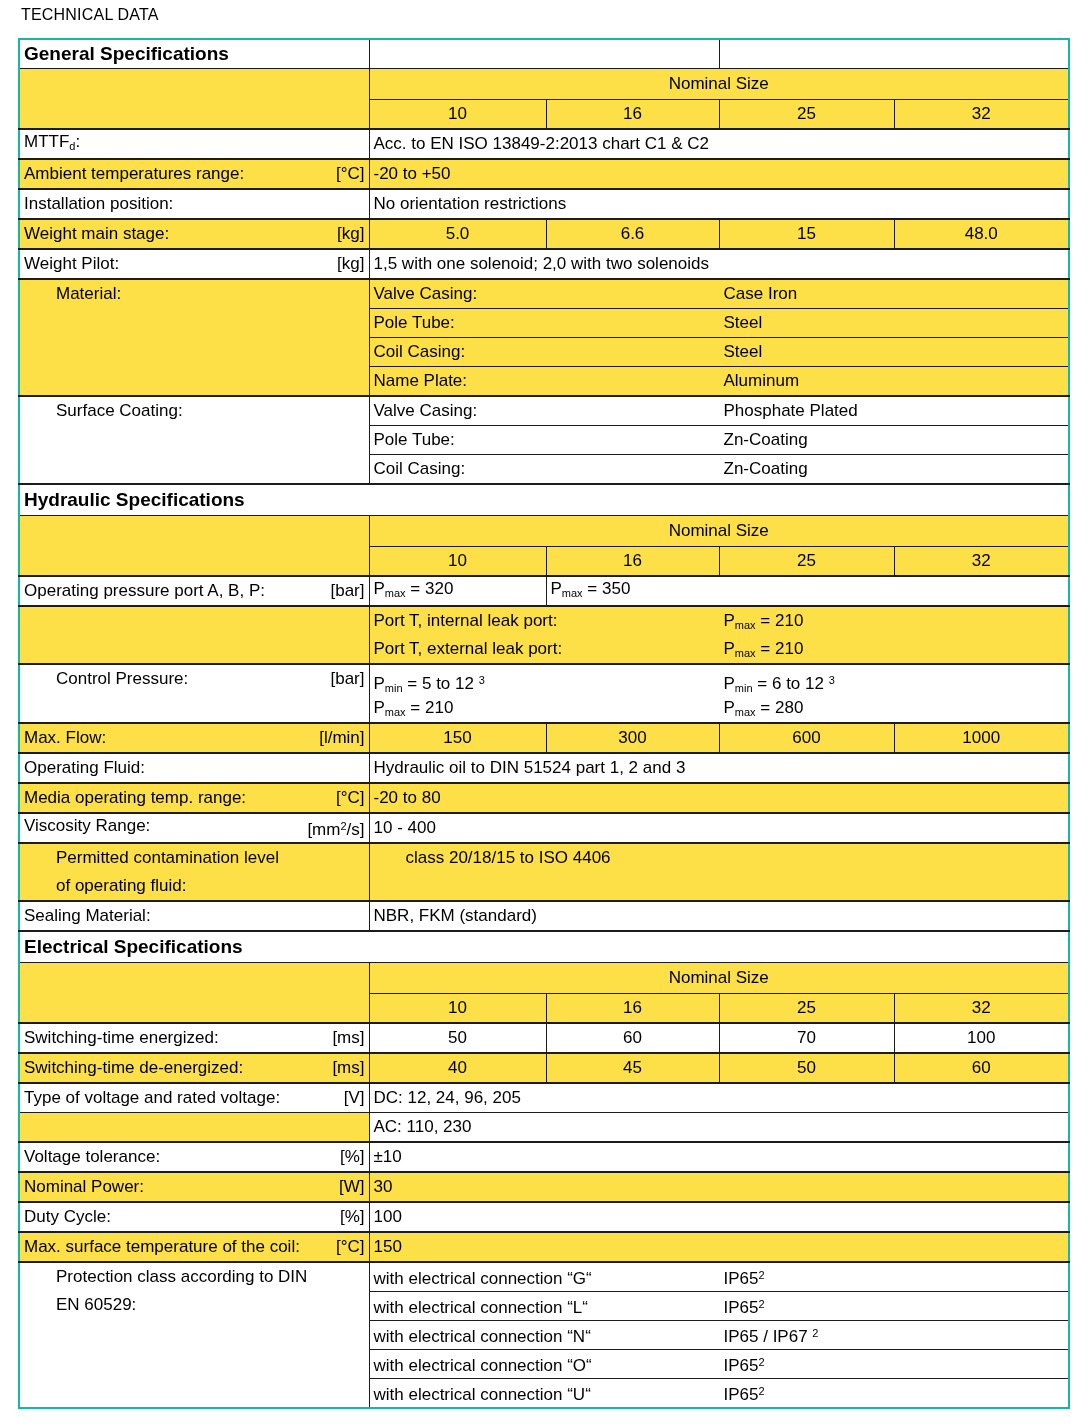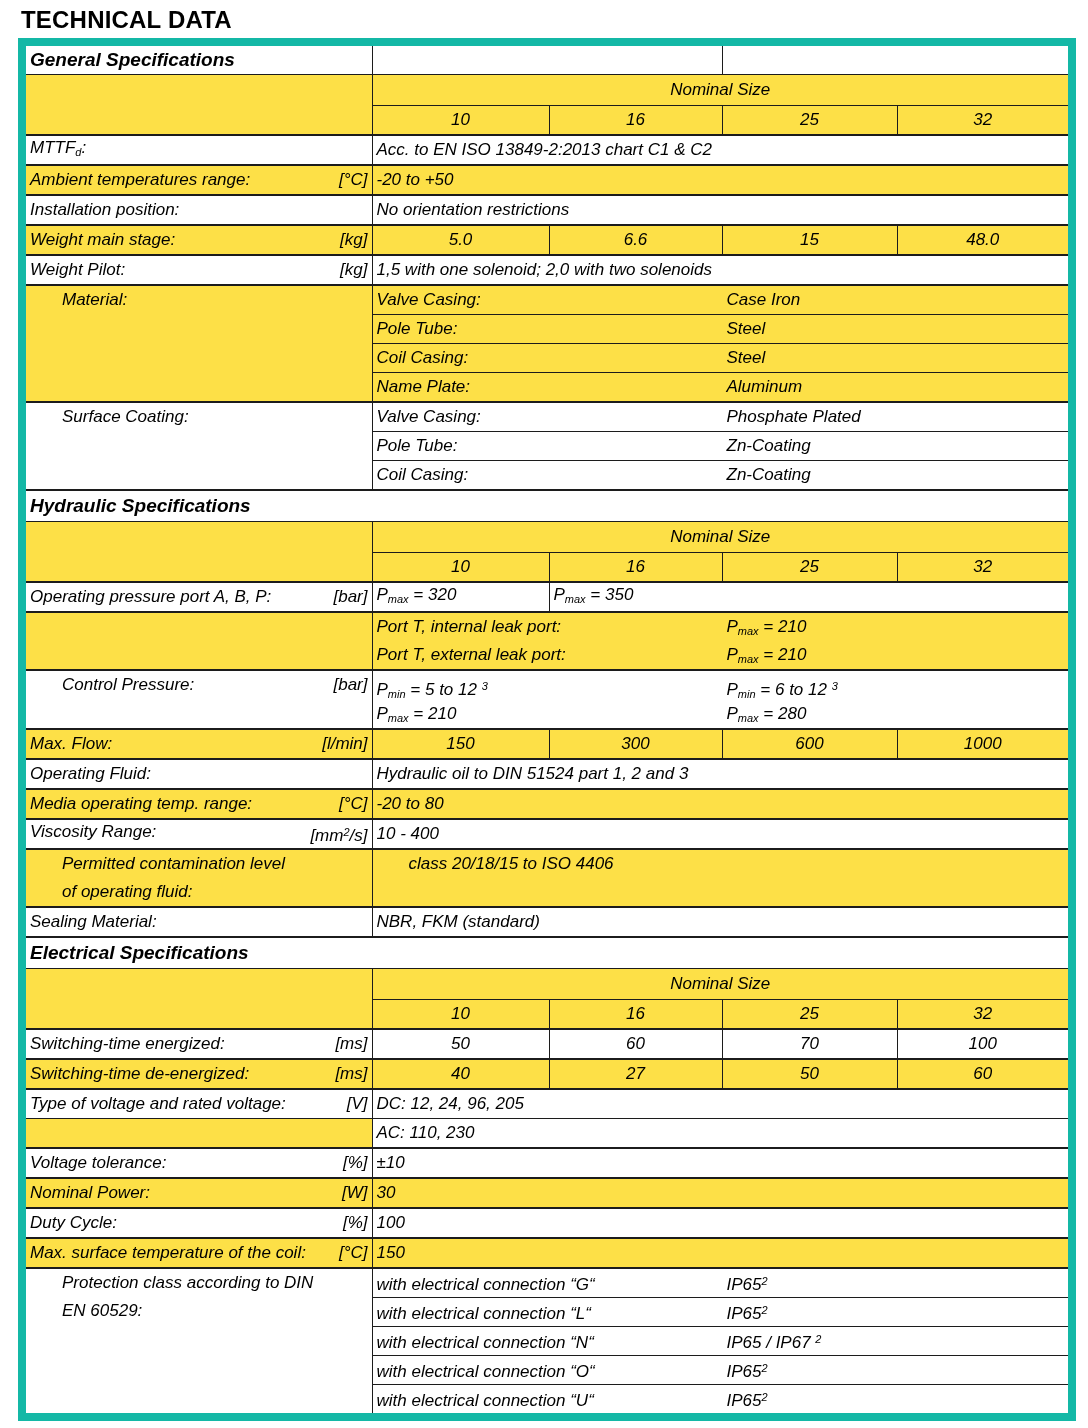--- a/index.html
+++ b/index.html
@@ -3,26 +3,26 @@
 <meta charset="utf-8">
 <style>
   html,body { margin:0; padding:0; background:#ffffff; }
   body {
     width:1088px; height:1428px; position:relative;
     font-family:"Liberation Sans", sans-serif; color:#000;
     -webkit-font-smoothing:antialiased;
   }
   .title {
     position:absolute; left:21px; top:6px;
-    font-size:24px; font-weight:bold; letter-spacing:0.2px;
+    font-size:16px; font-weight:normal; letter-spacing:0.2px;
   }
   table.tech {
     position:absolute; left:18px; top:38px;
     width:1050px; table-layout:fixed;
-    border-collapse:collapse; border:8px solid #14b8a6;font-style:italic;
+    border-collapse:collapse; border:2px solid #14b8a6;
   }
   td {
     border:1px solid #1c1c1c;
     height:28px; padding:0 4px;
     font-size:17px; line-height:20px;
     vertical-align:middle; overflow:hidden; white-space:nowrap;
   }
   tr.gt > td { border-top-width:2px; }
   tr.rh30 > td { height:30px; }
   tr.rh54 > td { height:54px; }
@@ -246,21 +246,21 @@
     <td class="ctr">100</td>
   </tr>
   <tr class="gt">
     <td class="gray">
           <div class="lr">
             <span>Switching-time de-energized:</span>
             <span>[ms]</span>
           </div>
         </td>
     <td class="gray ctr">40</td>
-    <td class="gray ctr">27</td>
+    <td class="gray ctr">45</td>
     <td class="gray ctr">50</td>
     <td class="gray ctr">60</td>
   </tr>
   <tr class="gt">
     <td>
           <div class="lr">
             <span>Type of voltage and rated voltage:</span>
             <span>[V]</span>
           </div>
         </td>

